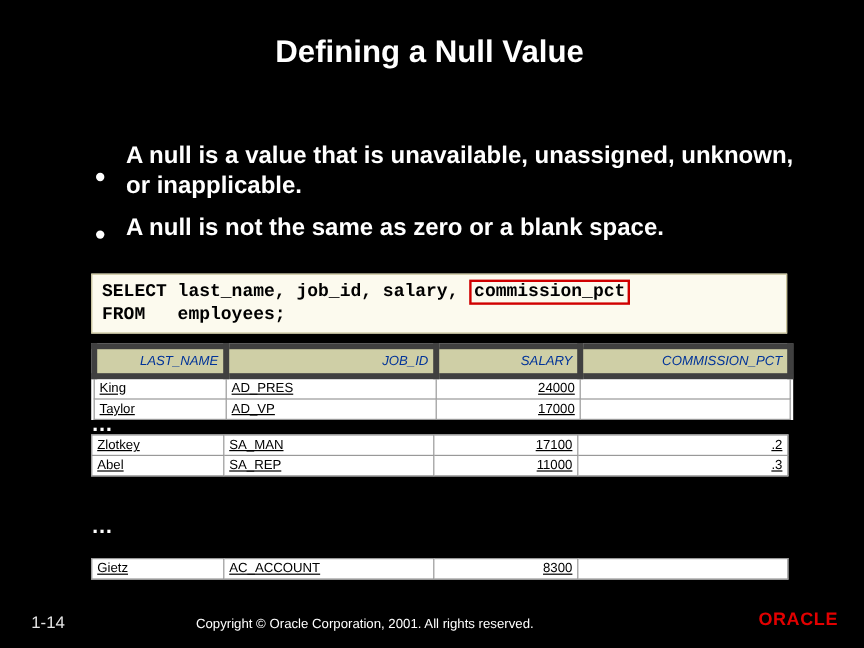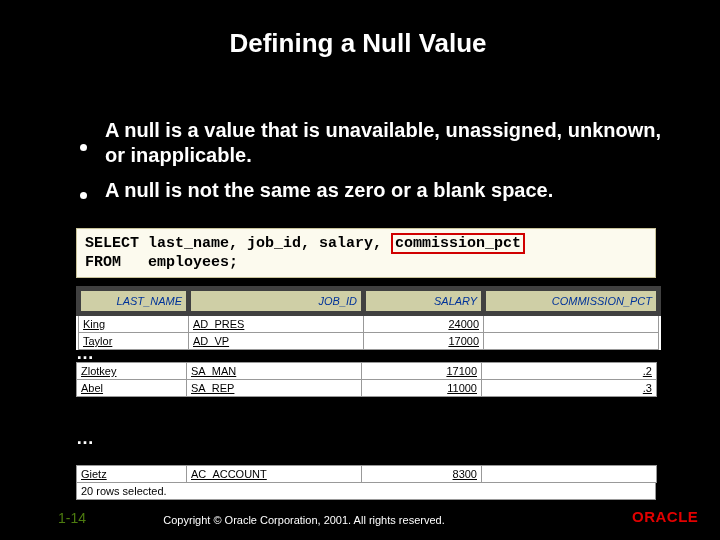--- a/index.html
+++ b/index.html
@@ -127,22 +127,21 @@
     bottom: 10px;
     left: 0;
     width: 720px;
     height: 24px;
   }
   .page-num {
     position: absolute;
     left: 26px;
     bottom: 4px;
     font-size: 14px;
-    color: #4d7c0f;
-    margin-left: 32px;
+    color: #e5e5e5;
   }
   .copyright {
     position: absolute;
     left: 0;
     width: 608px;
     bottom: 4px;
     text-align: center;
     font-size: 11px;
     color: #fff;
   }
@@ -273,21 +272,20 @@
         </colgroup>
       <tbody>
           <tr>
         <td class="tl">Gietz</td>
         <td class="tl">AC_ACCOUNT</td>
         <td>8300</td>
         <td></td>
       </tr>
     </tbody>
       </table>
-    <div class="status-row">20 rows selected.</div>
   </div>
 
   <div class="footer">
     <div class="page-num">1-14</div>
     <div class="copyright">Copyright © Oracle Corporation, 2001. All rights reserved.</div>
     <div class="logo">
       <div class="mark"></div>
       <div class="word">ORACLE</div>
     </div>
   </div>

